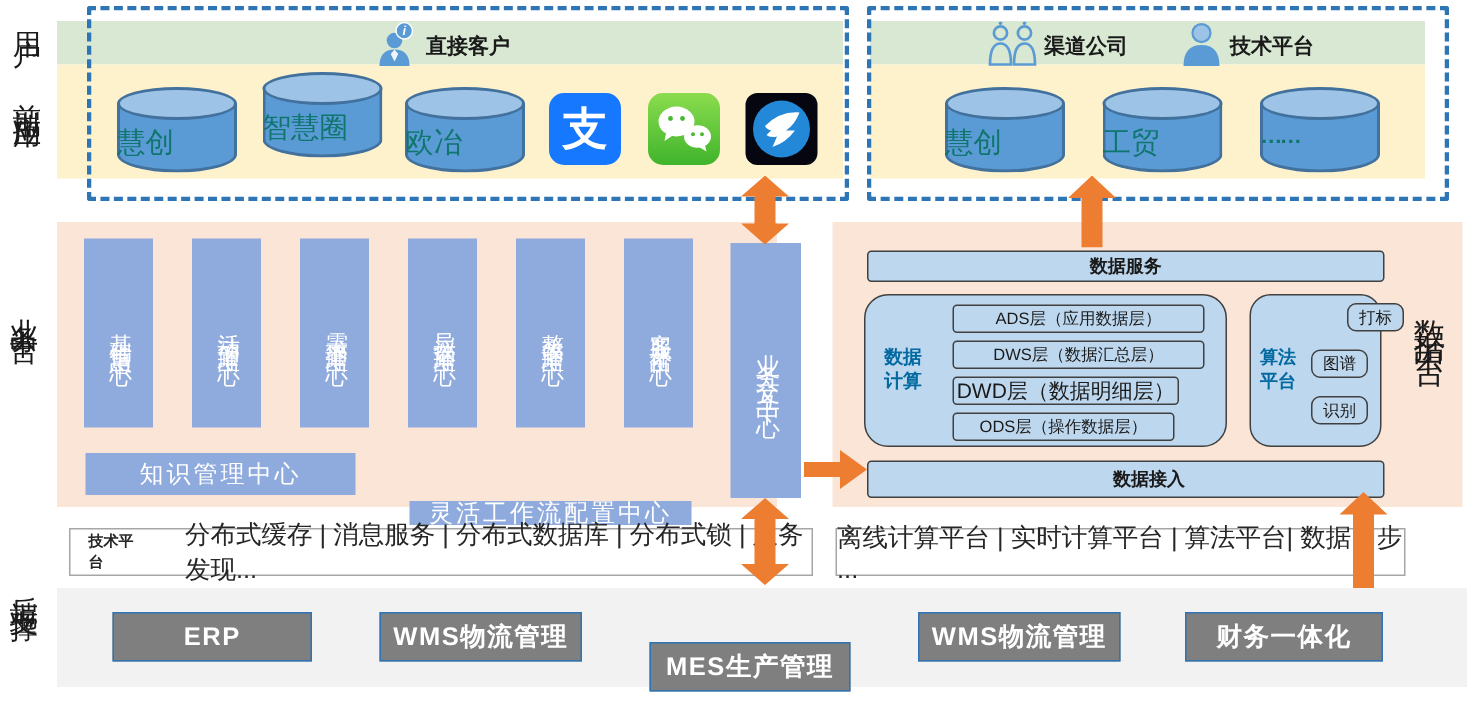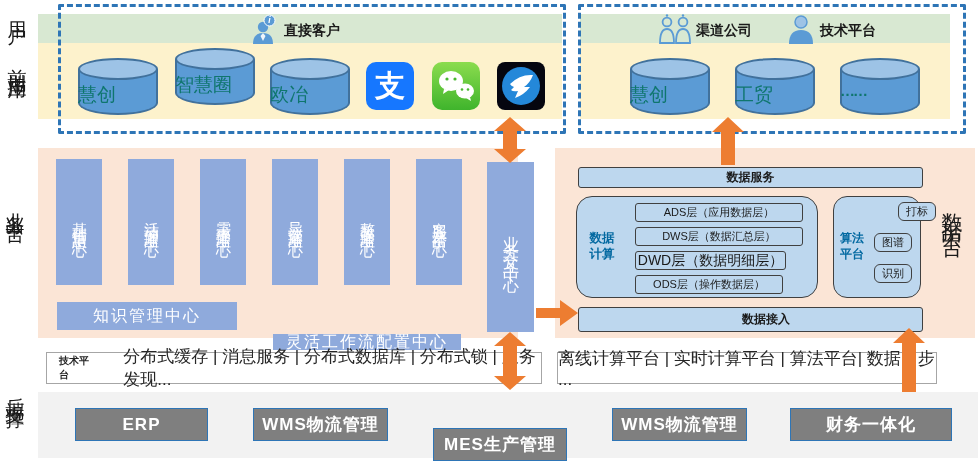--- a/index.html
+++ b/index.html
@@ -192,21 +192,21 @@
   </div>
   <div class="tech-box" style="left:557px;top:352px;width:380px;justify-content:center;">
     <span class="tech-items">离线计算平台 | 实时计算平台 | 算法平台| 数据同步 ...</span>
   </div>
 
   <div class="bottom-strip" style="left:38px;top:392px;width:940px;height:66px;"></div>
   <div class="gray-box" style="left:75px;top:408px;width:133px;">ERP</div>
   <div class="gray-box" style="left:253px;top:408px;width:135px;">WMS物流管理</div>
   <div class="gray-box" style="left:433px;top:428px;width:134px;">MES生产管理</div>
   <div class="gray-box" style="left:612px;top:408px;width:135px;">WMS物流管理</div>
-  <div class="gray-box" style="left:790px;top:408px;width:162px;">财务一体化</div>
+  <div class="gray-box" style="left:790px;top:408px;width:132px;">财务一体化</div>
 
   <svg class="arrow" style="left:494px;top:117px;" width="32" height="46" viewBox="0 0 32 46">
     <path d="M16 0 L32 14 L23 14 L23 32 L32 32 L16 46 L0 32 L9 32 L9 14 L0 14 Z" fill="#ed7d31"></path>
   </svg>
   <svg class="arrow" style="left:712px;top:117px;" width="32" height="48" viewBox="0 0 32 48">
     <path d="M16 0 L32 15 L23 15 L23 48 L9 48 L9 15 L0 15 Z" fill="#ed7d31"></path>
   </svg>
   <svg class="arrow" style="left:536px;top:300px;" width="42" height="26" viewBox="0 0 42 26">
     <path d="M0 8 L24 8 L24 0 L42 13 L24 26 L24 18 L0 18 Z" fill="#ed7d31"></path>
   </svg>

